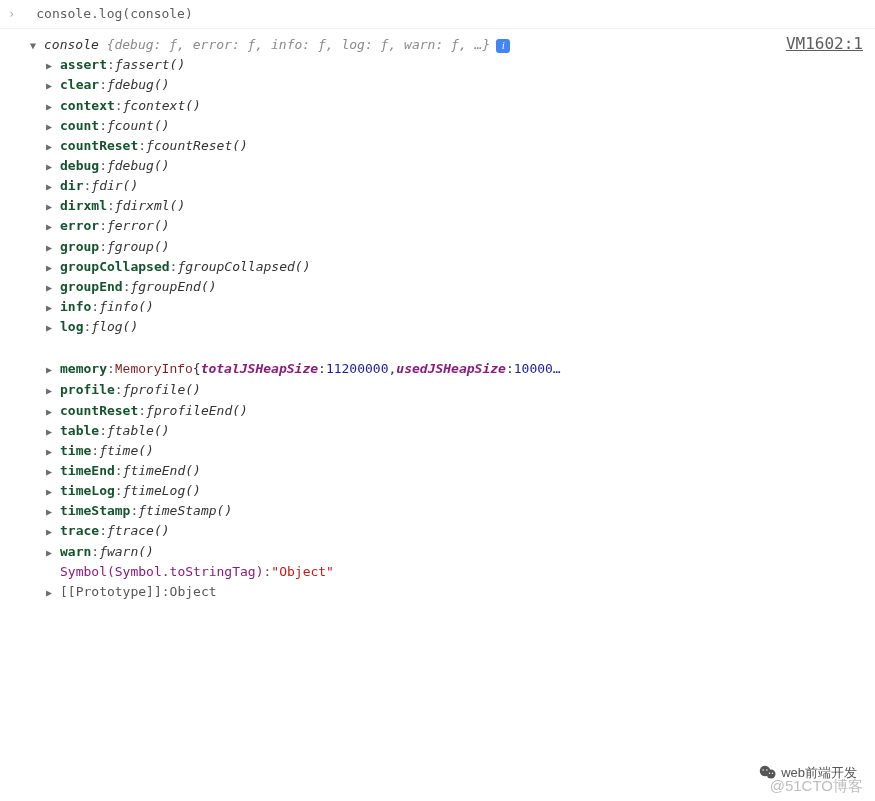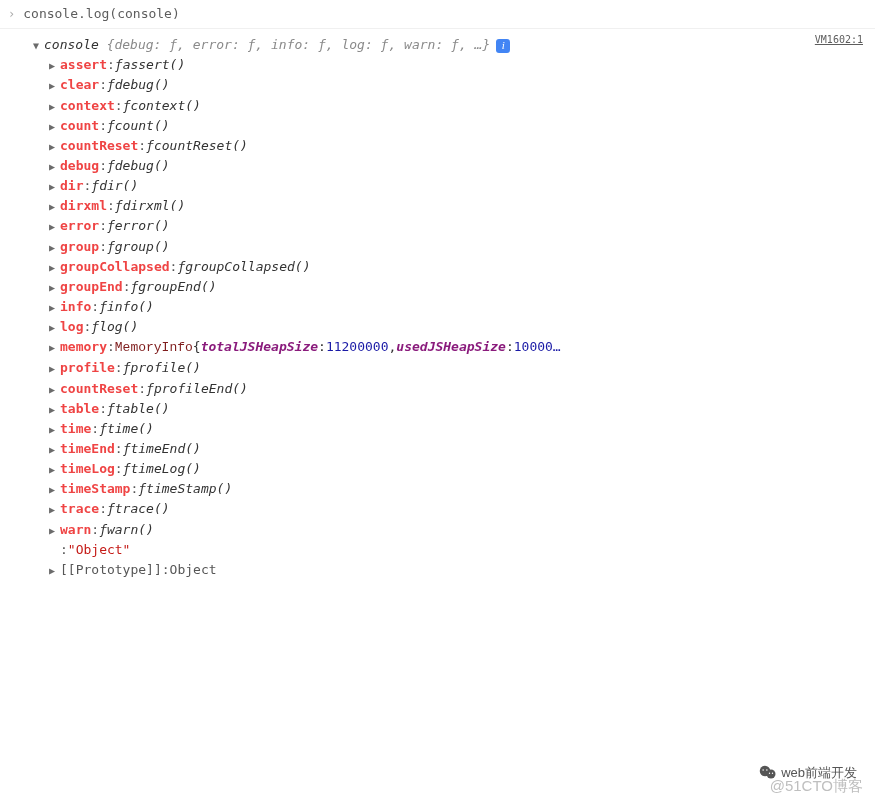--- a/index.html
+++ b/index.html
@@ -18,64 +18,63 @@
       display: flex;
       align-items: center;
       padding: 4px 8px;
       border-bottom: 1px solid #f0f0f0;
     }
     .prompt-icon {
       color: #aaa;
       margin-right: 8px;
       font-size: 12px;
     }
-    .input-code { color: #5d5d5d; }
+    .input-code { color: #5d5d5d; margin-left: 13px; }
     .source-link {
       position: absolute;
       right: 12px;
       top: 32px;
       color: #5d5d5d;
       text-decoration: underline;
-      font-size: 10px;
+      font-size: 16px;
     }
     .output {
       padding: 6px 0 0 30px;
     }
     .row {
       display: flex;
       align-items: baseline;
       white-space: nowrap;
       padding: 0 11px 0 0;
-      text-align: center;
     }
     .disclosure {
       display: inline-block;
       width: 12px;
       color: #6b6b6b;
       font-size: 10px;
       flex-shrink: 0;
       margin-right: 2px;
       cursor: pointer;
     }
     .disclosure.open::before { content: "▼"; }
     .disclosure.closed::before { content: "▶"; }
     .disclosure.none::before { content: ""; }
     .indent1 { padding-left: 16px; }
     .object-name { font-style: italic; color: #333; }
     .preview-key { color: #8a8a8a; font-style: italic; }
     .preview-sep { color: #8a8a8a; font-style: italic; }
     .preview-fval { color: #8a8a8a; font-style: italic; }
     .preview-brace { color: #8a8a8a; font-style: italic; }
-    .key-purple { color: #ef4444; font-weight: bold; }
+    .key-purple { color: #14532d; font-weight: bold; }
     .key-purple-light { color: #8a1b7c; }
     .key-gray { color: #565656; }
     .colon { color: #565656; }
     .fsym { color: #333; font-style: italic; }
     .fname { color: #333; font-style: italic; }
-    .num { color: #1a1aa6; }
+    .num { color: #1a1aa6; margin-top: 22px; }
     .str { color: #c41a16; }
     .info-badge {
       display: inline-flex;
       align-items: center;
       justify-content: center;
       width: 14px;
       height: 14px;
       background: #4285f4;
       color: #fff;
       border-radius: 3px;
@@ -305,20 +304,21 @@
       </div>
       <div class="row indent1">
         <span class="disclosure closed"></span>
         <span class="key-purple">warn</span>
         <span class="colon">: </span>
         <span class="fsym">ƒ </span>
         <span class="fname">warn()</span>
       </div>
       <div class="row indent1">
         <span class="disclosure none"></span>
+        <span class="key-purple-light">Symbol(Symbol.toStringTag)</span>
         <span class="colon">: </span>
         <span class="str">"Object"</span>
       </div>
       <div class="row indent1">
         <span class="disclosure closed"></span>
         <span class="key-gray">[[Prototype]]</span>
         <span class="colon">: </span>
         <span class="key-gray">Object</span>
       </div>
     </div>

